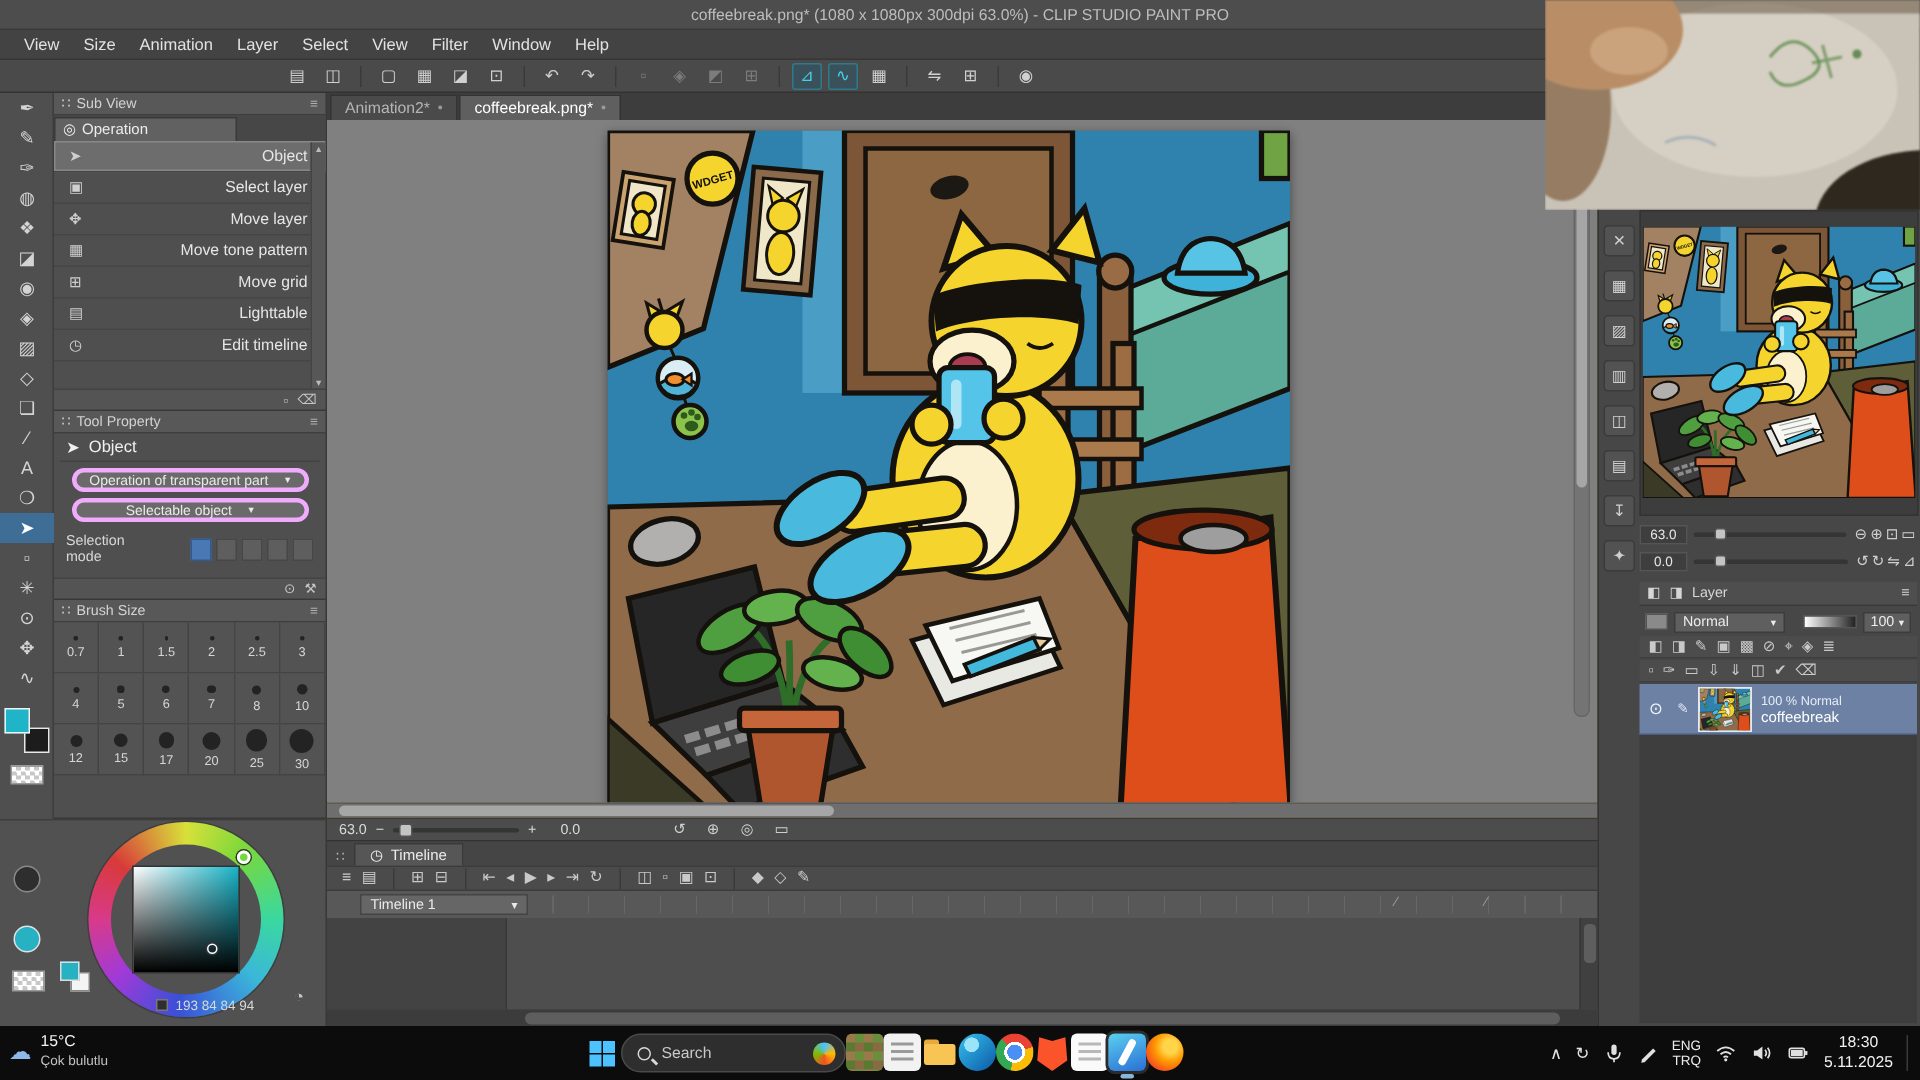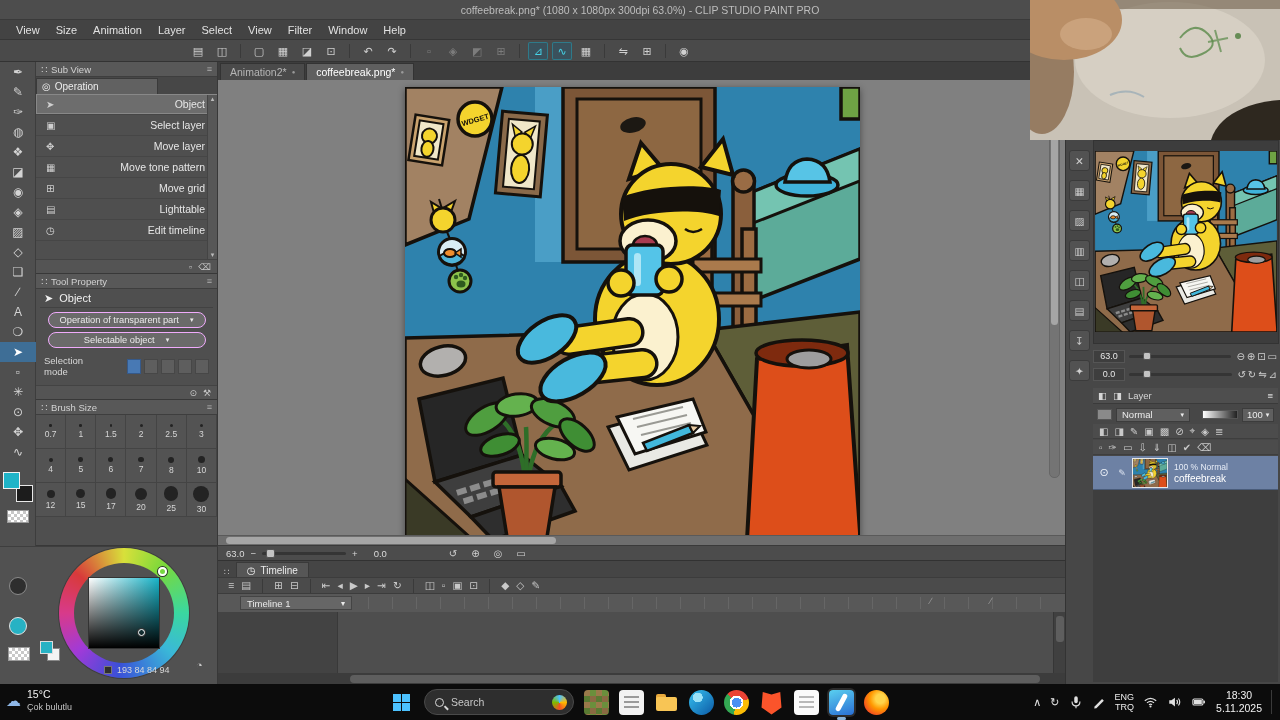--- a/index.html
+++ b/index.html
@@ -44,21 +44,21 @@
   .st-ic{width:18px;font-size:10px;color:#cfcfcf}
   .st-lb{flex:1;text-align:right;font-size:10.5px;color:#e6e6e6}
   #subtool-scroll{position:absolute;right:0;top:33px;bottom:14px;width:10px;background:#575757;border-left:1px solid #444;
     display:flex;flex-direction:column;justify-content:space-between;align-items:center;font-size:7px;color:#bbb}
   .panel-foot{position:absolute;bottom:0;left:0;right:0;height:14px;background:#545454;border-top:1px solid #434343;
     display:flex;justify-content:flex-end;gap:6px;padding:0 6px;align-items:center;font-size:9px;color:#c6c6c6}
 
   #toolprop-panel{height:126px}
   .tp-name{height:18px;display:flex;align-items:center;gap:6px;padding:0 8px;font-size:11px;color:#f0f0f0}
   .tp-div{height:1px;background:#424242;margin:0 4px}
-  .pill{width:158px;height:16px;margin:4px auto 0;background:#6a6a6a;border:1px solid #f0abfc;border-radius:8px;
+  .pill{width:158px;height:16px;margin:4px auto 0;background:#6a6a6a;border:3px solid #f0abfc;border-radius:8px;
     display:flex;align-items:center;justify-content:center;font-size:9.3px;color:#eaeaea;gap:11px}
   .selmode{display:flex;align-items:center;gap:3px;padding:7px 8px 0}
   .selmode .lb{font-size:9.5px;color:#d8d8d8;margin-right:20px}
   .sm-box{width:15px;height:15px;background:#5e5e5e;border:1px solid #474747}
   .sm-box.sel{background:#4879b4;border-color:#35598a}
 
   #brush-panel{height:146px}
   #brush-grid{display:grid;grid-template-columns:repeat(6,1fr);grid-auto-rows:34px}
   .b-cell{display:flex;flex-direction:column;align-items:center;justify-content:center;gap:2px;
     border-right:1px solid #444;border-bottom:1px solid #444;background:#535353}
@@ -170,21 +170,21 @@
   
   #webcam{position:absolute;left:1030px;top:0;width:250px;height:140px;z-index:60;overflow:hidden}
   #webcam svg{filter:blur(.6px)}
 
   
   #taskbar{position:absolute;left:0;top:684px;width:1280px;height:36px;background:#0c0c0c;z-index:70}
   #weather{position:absolute;left:6px;top:4px;display:flex;align-items:center;gap:6px}
   #weather .w-icon{font-size:15px;color:#8fb8e8}
   #weather .w-temp{font-size:10.5px;color:#f2f2f2;line-height:13px}
   #weather .w-cond{font-size:9px;color:#c2c2c2;line-height:12px}
-  #tb-center{position:absolute;left:388px;top:5px;display:flex;align-items:center;gap:10px}
+  #tb-center{position:absolute;left:388px;top:5px;display:flex;gap:0}
   #start-btn{width:26px;height:26px;display:flex;align-items:center;justify-content:center;border-radius:4px}
   #win-logo{display:grid;grid-template-columns:8px 8px;grid-template-rows:8px 8px;gap:1px}
   #win-logo span{background:#4cc2ff}
   #search-pill{width:150px;height:26px;background:#2e2e2e;border:1px solid #4a4a4a;border-radius:13px;
     display:flex;align-items:center;gap:7px;padding:0 6px 0 10px}
   #mag{width:9px;height:9px;border:1.5px solid #d8d8d8;border-radius:50%;position:relative}
   #mag::after{content:"";position:absolute;left:8px;top:8px;width:5px;height:1.5px;background:#d8d8d8;transform:rotate(45deg)}
   #search-pill .s-txt{font-size:10.5px;color:#c8c8c8;flex:1}
   #search-glow{width:15px;height:15px;border-radius:50%;background:conic-gradient(#4cc2ff,#ffb900,#f25022,#7fba00,#4cc2ff)}
   .app-ic{width:25px;height:25px;border-radius:4px;position:relative}

